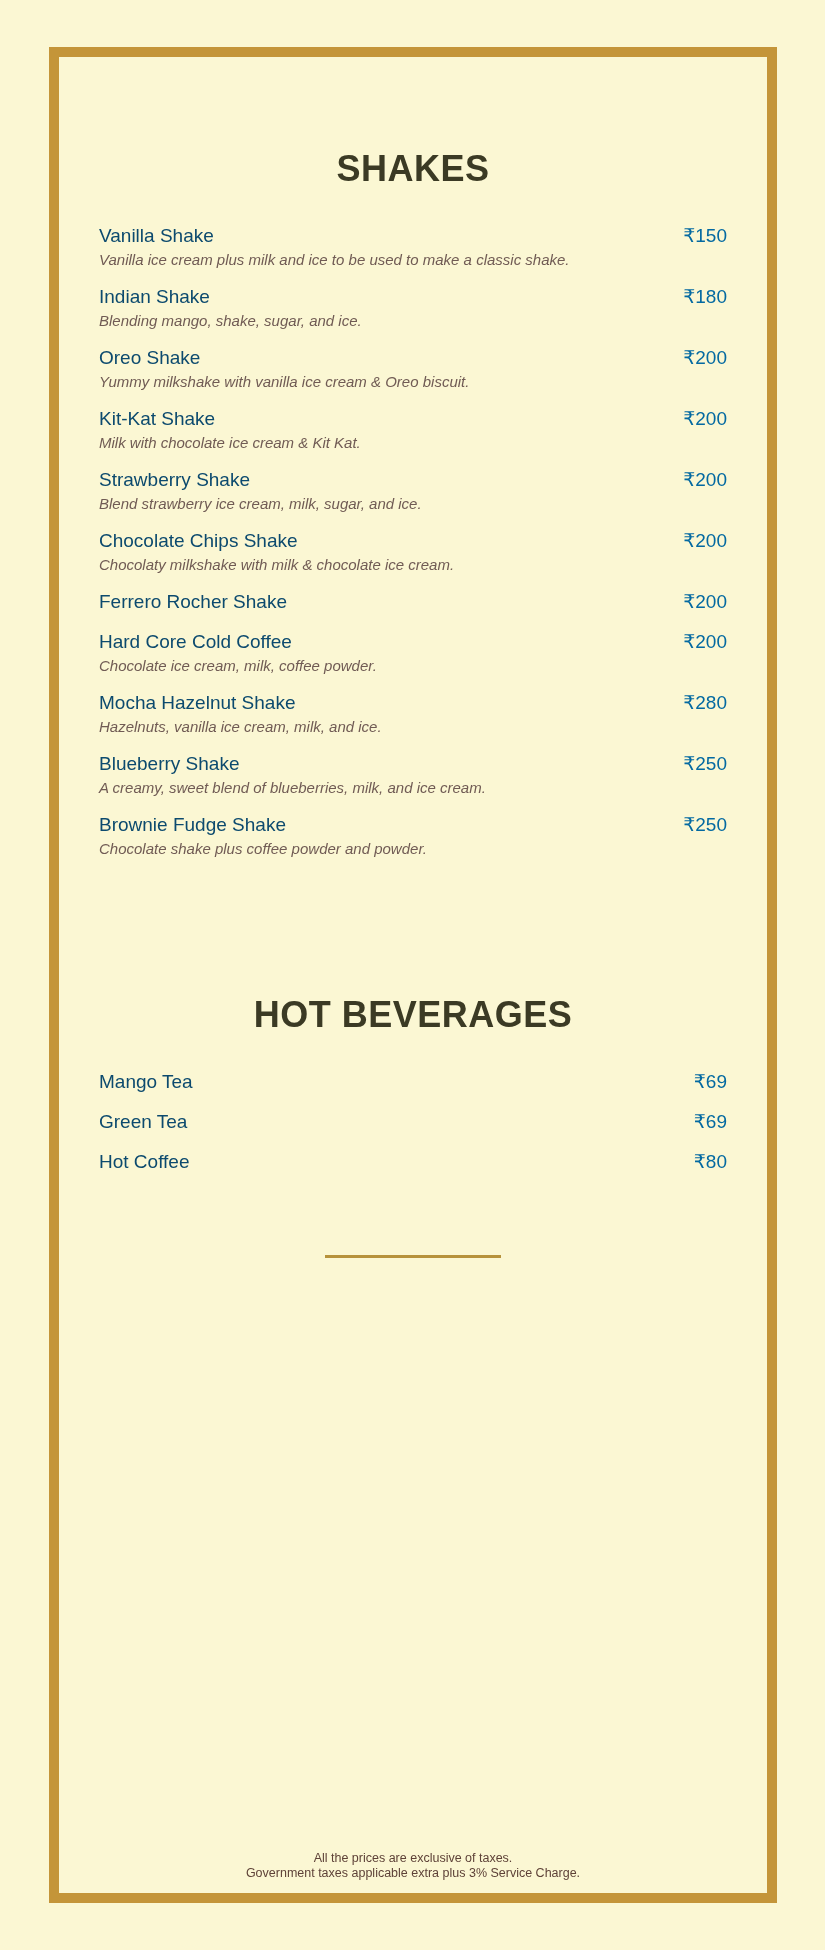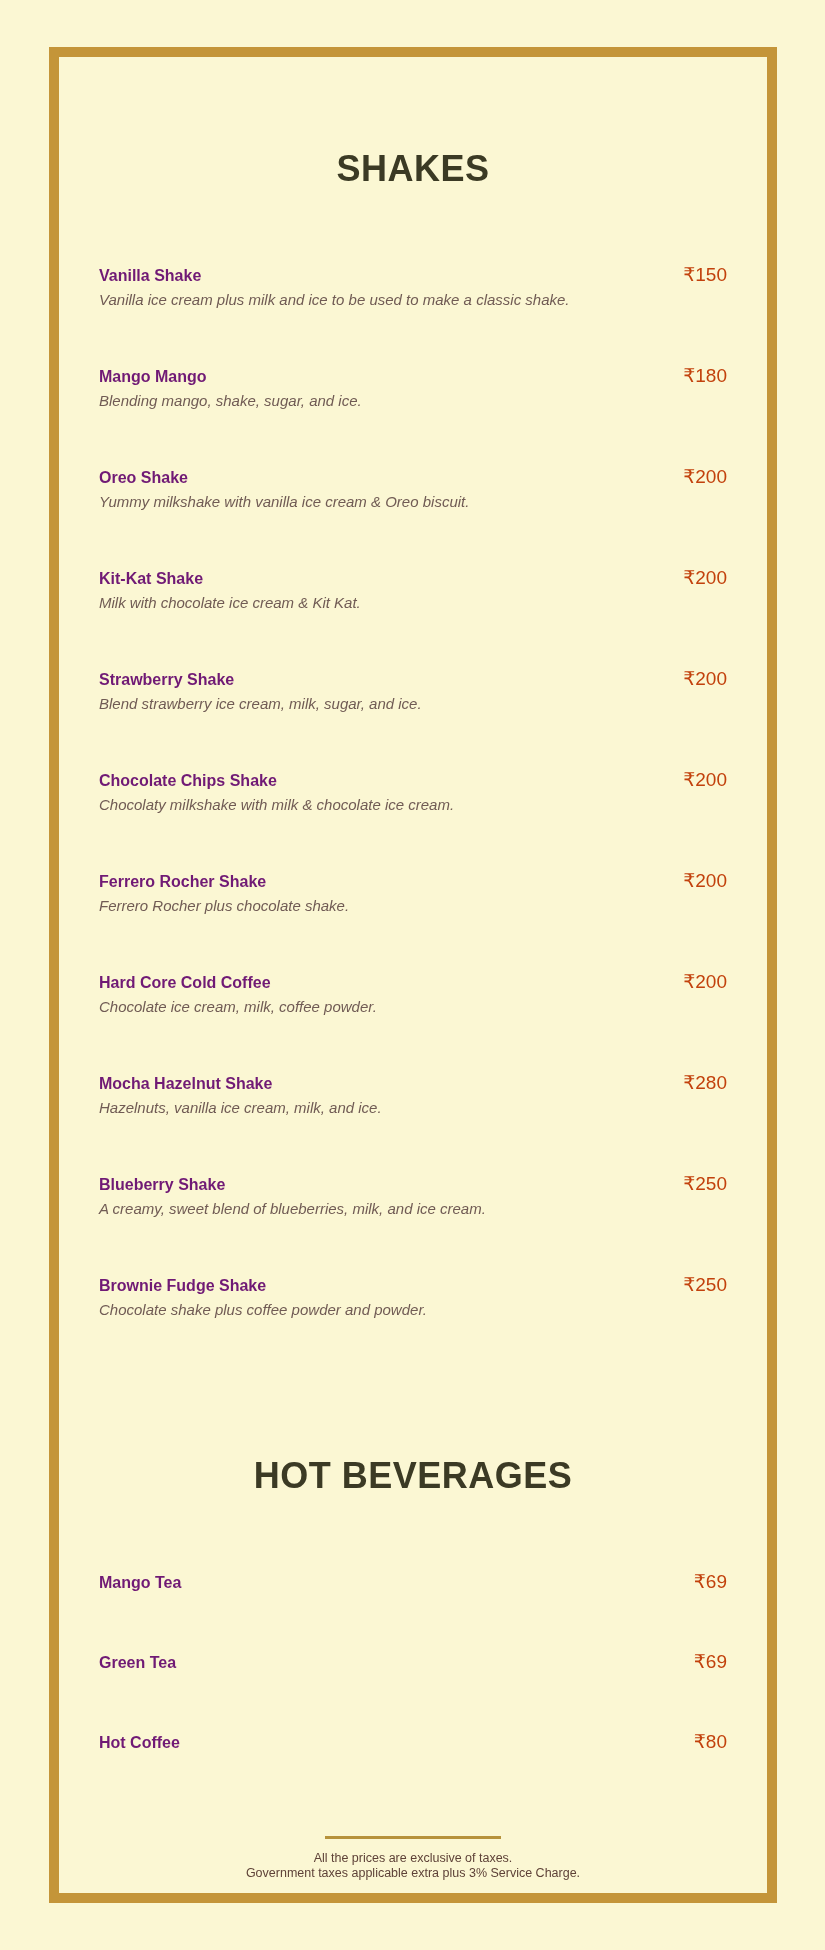--- a/index.html
+++ b/index.html
@@ -42,32 +42,31 @@
     text-align: center;
   }
   .menu-list { margin-top: 38px; }
   .menu-item { margin-bottom: 18px; }
   .item-row {
     display: flex;
     justify-content: space-between;
     align-items: baseline;
   }
   .item-name {
-    font-size: 16px;
+    font-size: 19px;
     line-height: 22px;
-    font-weight: 700;
-    color: #701a75;
+    font-weight: 400;
+    color: #0c4a6e;
   }
   .item-price {
     font-size: 19px;
     line-height: 22px;
     font-weight: 400;
-    color: #c2410c;
+    color: #0369a1;
     white-space: nowrap;
-    margin-top: 39px;
   }
   .item-desc {
     margin-top: 4px;
     font-size: 15px;
     line-height: 17px;
     font-style: italic;
     color: #705B54;
   }
   .divider {
     width: 176px;
@@ -100,21 +99,21 @@
   <div class="menu-item">
     <div class="item-row">
       <span class="item-name">Vanilla Shake</span>
       <span class="item-price">₹150</span>
     </div>
     <div class="item-desc">Vanilla ice cream plus milk and ice to be used to make a classic shake.</div>
   </div>
 
   <div class="menu-item">
     <div class="item-row">
-      <span class="item-name">Mango Mango</span>
+      <span class="item-name">Indian Shake</span>
       <span class="item-price">₹180</span>
     </div>
     <div class="item-desc">Blending mango, shake, sugar, and ice.</div>
   </div>
 
   <div class="menu-item">
     <div class="item-row">
       <span class="item-name">Oreo Shake</span>
       <span class="item-price">₹200</span>
     </div>
@@ -143,21 +142,20 @@
       <span class="item-price">₹200</span>
     </div>
     <div class="item-desc">Chocolaty milkshake with milk &amp; chocolate ice cream.</div>
   </div>
 
   <div class="menu-item">
     <div class="item-row">
       <span class="item-name">Ferrero Rocher Shake</span>
       <span class="item-price">₹200</span>
     </div>
-    <div class="item-desc">Ferrero Rocher plus chocolate shake.</div>
   </div>
 
   <div class="menu-item">
     <div class="item-row">
       <span class="item-name">Hard Core Cold Coffee</span>
       <span class="item-price">₹200</span>
     </div>
     <div class="item-desc">Chocolate ice cream, milk, coffee powder.</div>
   </div>
 

